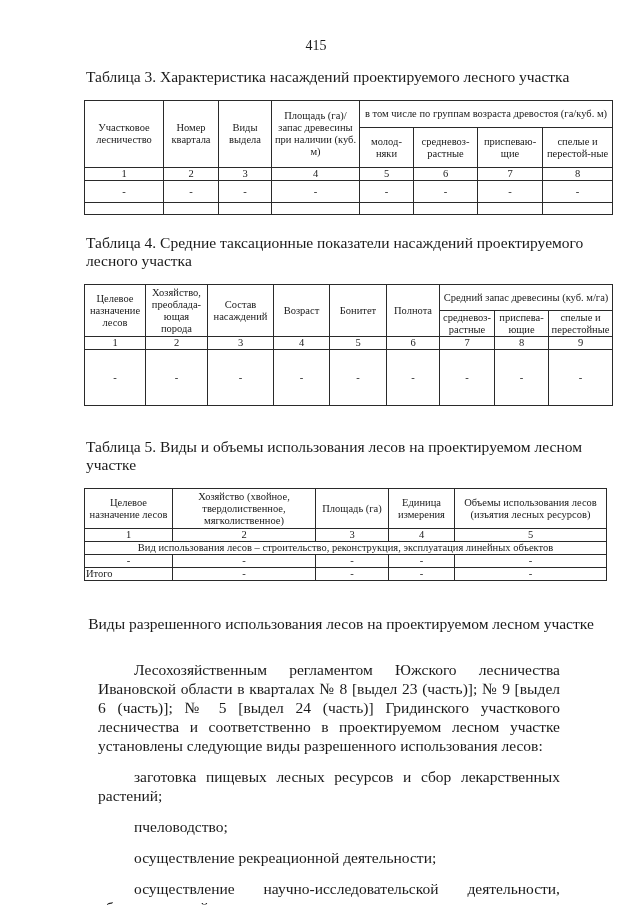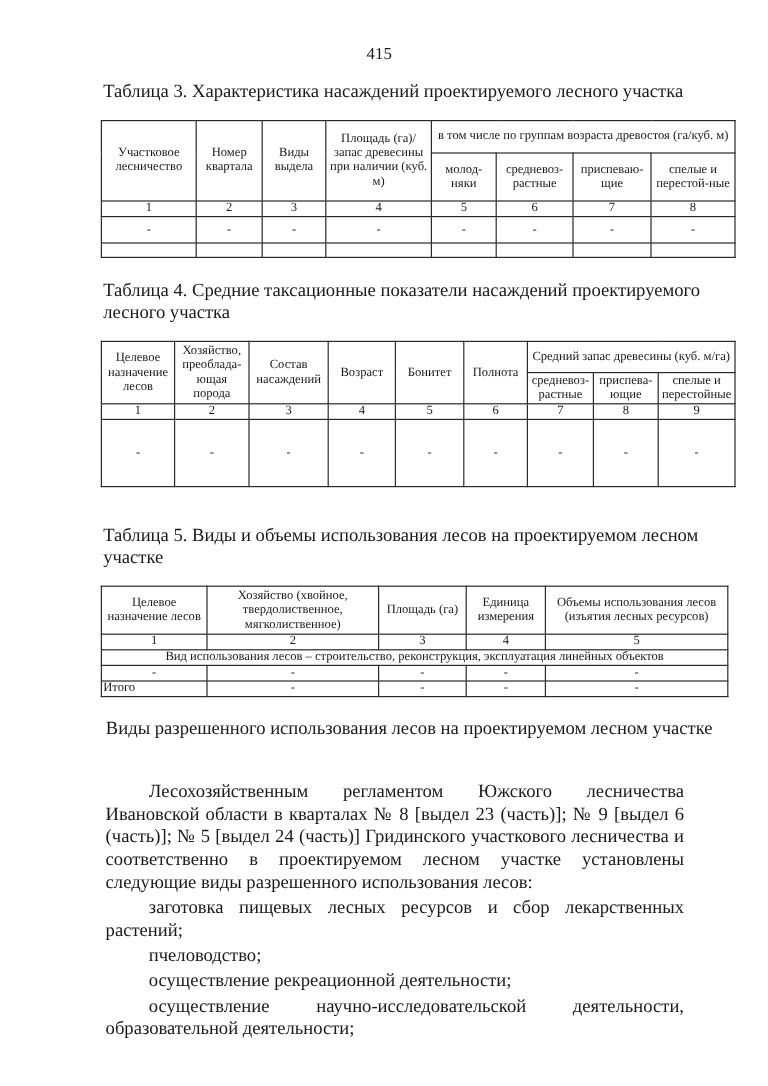--- a/index.html
+++ b/index.html
@@ -2,23 +2,23 @@
 <html><head>
   <meta charset="utf-8">
   <style>
     html, body { margin: 0; padding: 0; background: #ffffff; }
     body { width: 640px; height: 905px; position: relative; overflow: hidden;
       font-family: "Liberation Serif", "DejaVu Serif", serif; color: #1a1a1a; }
     .page-number { position: absolute; top: 38px; left: 0; width: 632px; text-align: center; font-size: 14px; }
     .caption { position: absolute; left: 86px; width: 510px; font-size: 15.5px; line-height: 18px; }
     table.t { position: absolute; border-collapse: collapse; table-layout: fixed; font-size: 10.5px; line-height: 12px; }
     table.t td { border: 1px solid #2a2a2a; text-align: center; vertical-align: middle; padding: 0 1px; }
-    .heading { position: absolute; left: 86px; width: 510px; text-align: center; font-size: 15.5px; line-height: 19px; }
+    .heading { position: absolute; left: 86px; width: 510px; text-align: center; font-size: 15.5px; line-height: 19px; margin-top: 16px; }
     .para { position: absolute; left: 86px; width: 486px; font-size: 15.5px; line-height: 19px; text-align: justify; }
-    .para p { margin: 2px; }
+    .para p { margin: 12px; }
     .indent { text-indent: 36px; }
   </style>
 </head>
 <body>
 
 <div class="page-number">415</div>
 
 <div class="caption" style="top:68px;">Таблица 3. Характеристика насаждений проектируемого лесного участка</div>
 <table class="t" style="left:84px; top:100px; width:528px;">
   <colgroup>

